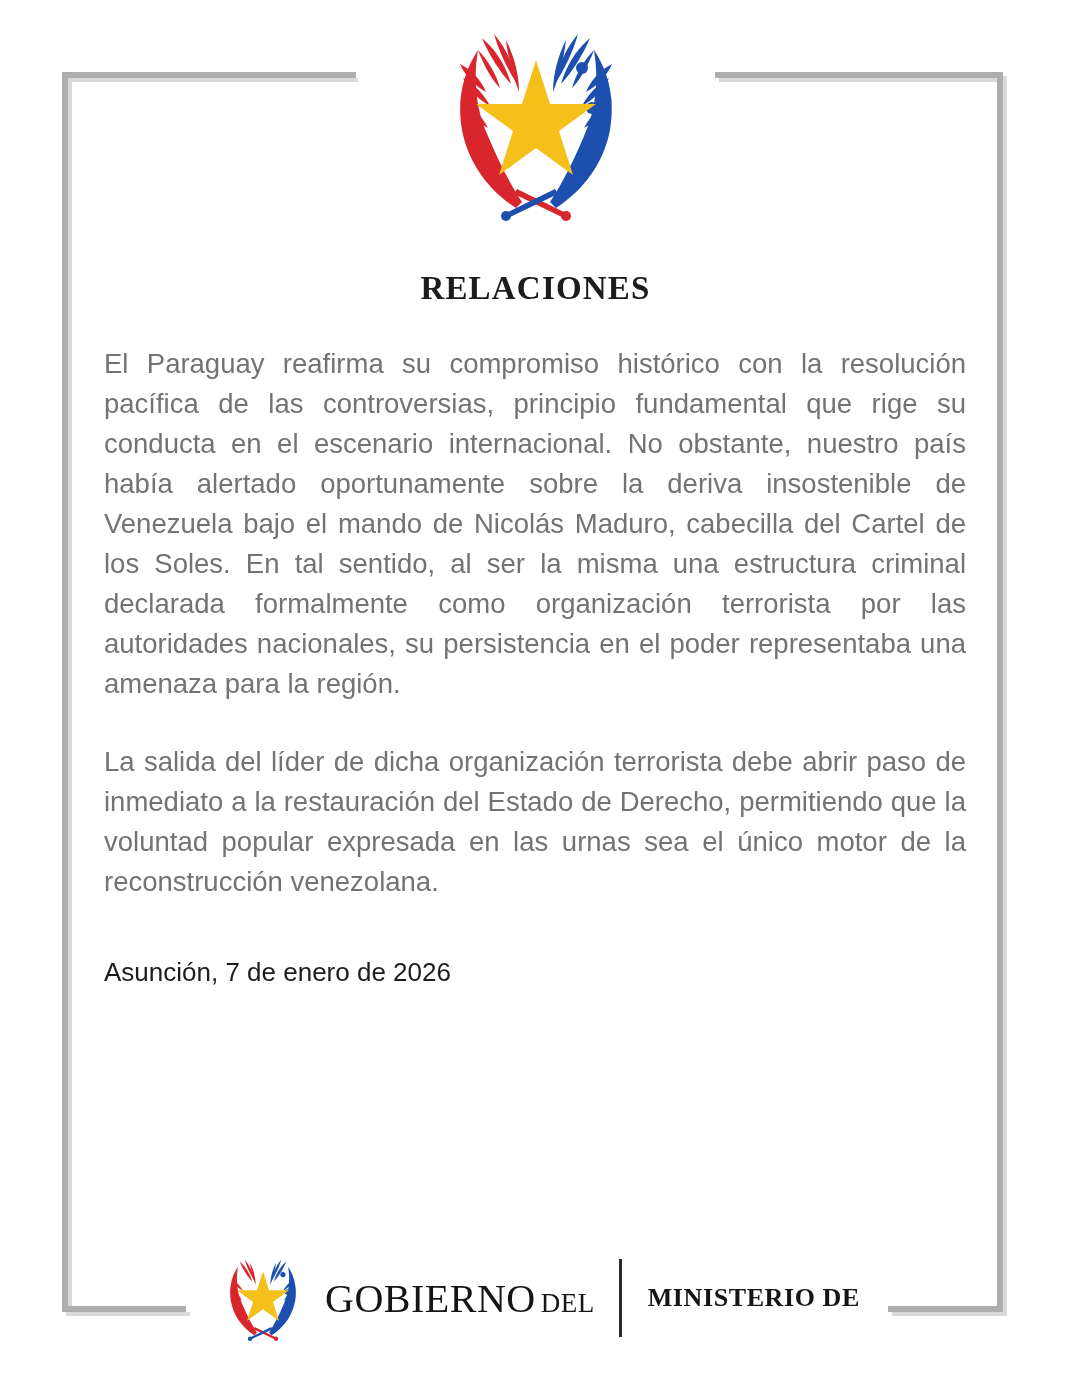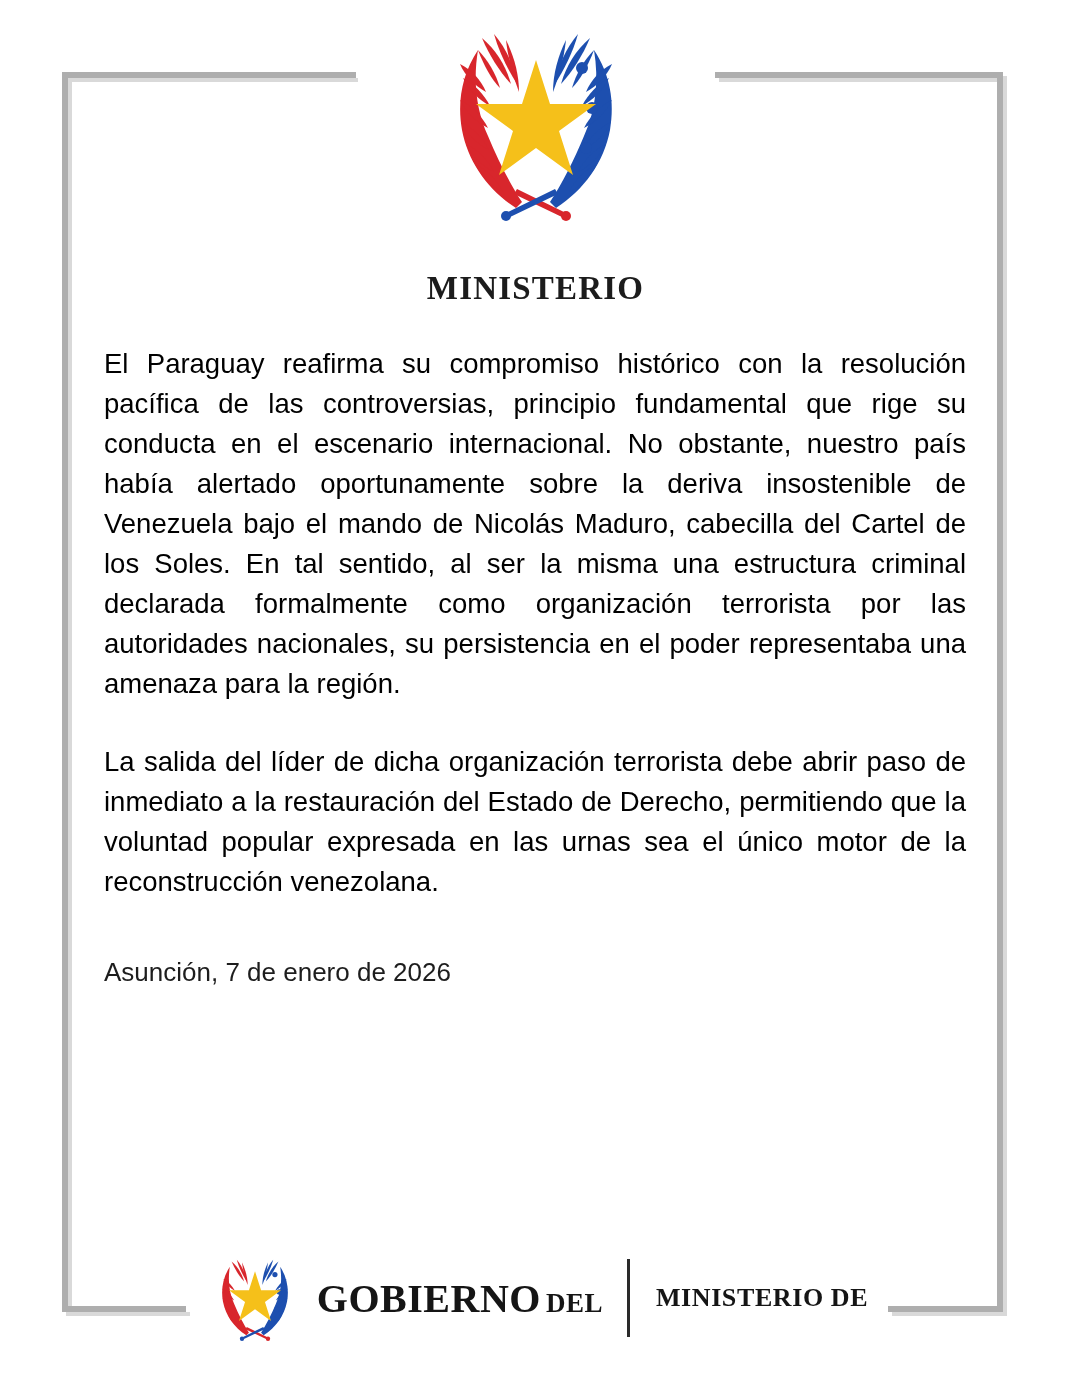--- a/index.html
+++ b/index.html
@@ -82,21 +82,21 @@
     top: 344px;
     width: 862px;
   }
   .para {
     margin: 0 0 38px 0;
     text-align: justify;
     text-justify: inter-word;
     font-family: "Liberation Sans", sans-serif;
     font-size: 27.5px;
     line-height: 40px;
-    color: #000000;
+    color: #737373;
     font-stretch: condensed;
   }
   .para:last-of-type { margin-bottom: 0; }
 
   .date-line {
     margin: 0;
     padding-top: 14px;
     text-align: left;
     font-family: "Liberation Sans", sans-serif;
     font-size: 26px;
@@ -122,21 +122,21 @@
   }
   .footer-emblem svg { width: 100%; height: 100%; display: block; }
 
   .gov-block {
     font-family: "Liberation Serif", "DejaVu Serif", serif;
     color: #151515;
     line-height: 0.96;
     padding-top: 2px;
   }
   .gov-line1 {
-    font-weight: bold;
+    font-weight: normal;
     font-size: 40px;
     letter-spacing: 0.5px;
     white-space: nowrap;
     text-align: right;
   }
   .gov-del {
     font-size: 27px;
     letter-spacing: 0.5px;
     margin-left: 5px;
   }
@@ -222,21 +222,21 @@
         <circle cx="170" cy="126" r="6"></circle>
 
         <path d="M142 172 L 92 196 C 88 198, 87 193, 90 191 L 139 167 Z"></path>
         <circle cx="90" cy="194" r="5"></circle>
       </g>
 
       <polygon fill="#F5C01A" points="120,38 134,82 180,82 143,109 157,153 120,126 83,153 97,109 60,82 106,82"></polygon>
     </svg>
   </div>
 
-  <div class="doc-title">MINISTERIO</div>
+  <div class="doc-title">RELACIONES</div>
 
   <div class="body-wrap">
     <p class="para">El Paraguay reafirma su compromiso histórico con la resolución pacífica de las controversias, principio fundamental que rige su conducta en el escenario internacional. No obstante, nuestro país había alertado oportunamente sobre la deriva insostenible de Venezuela bajo el mando de Nicolás Maduro, cabecilla del Cartel de los Soles. En tal sentido, al ser la misma una estructura criminal declarada formalmente como organización terrorista por las autoridades nacionales, su persistencia en el poder representaba una amenaza para la región.</p>
     <p class="para">La salida del líder de dicha organización terrorista debe abrir paso de inmediato a la restauración del Estado de Derecho, permitiendo que la voluntad popular expresada en las urnas sea el único motor de la reconstrucción venezolana.</p>
     <p class="date-line">Asunción, 7 de enero de 2026</p>
   </div>
 
   <div class="footer">
 
     <div class="footer-emblem">

